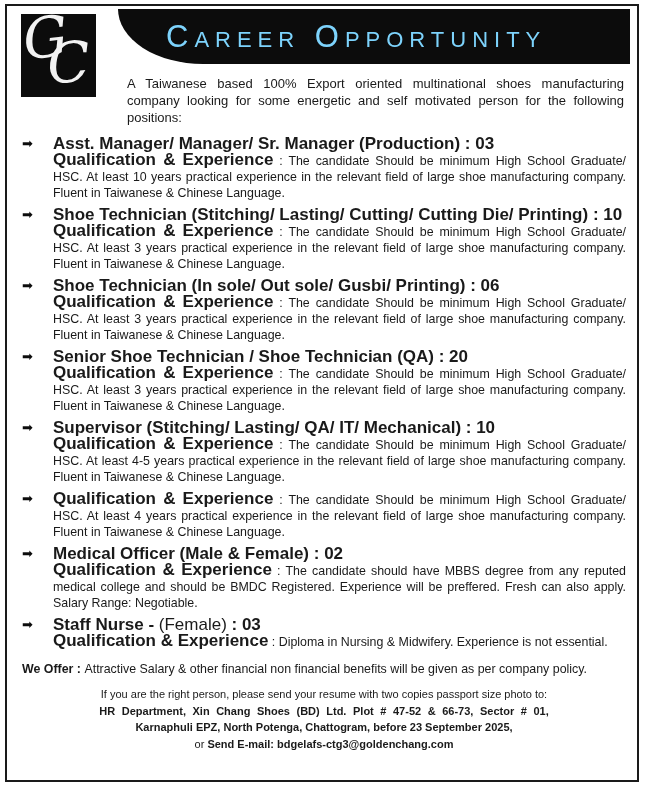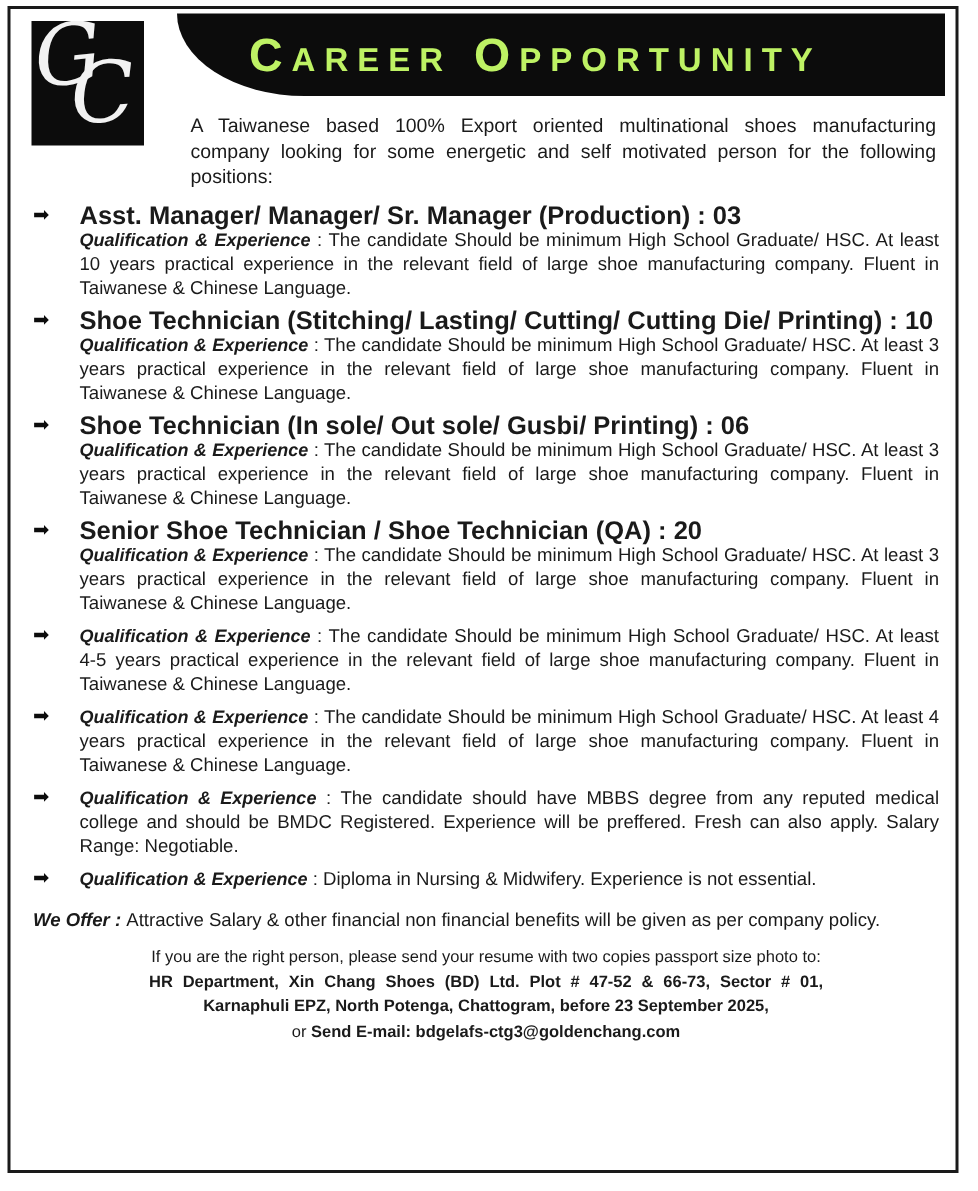--- a/index.html
+++ b/index.html
@@ -29,25 +29,25 @@
   }
   .logo .g1{position:absolute;left:2px;top:-9px;font-size:56px;transform:rotate(-6deg);}
   .logo .g2{position:absolute;left:26px;top:16px;font-size:56px;transform:rotate(-4deg);}
   .banner{
     margin-left:104px;height:55px;background:#0c0c0c;
     border-bottom-left-radius:85px 55px;
     display:flex;align-items:center;
     padding-left:48px;
   }
   .banner-title{
-    color:#bef264;
+    color:#7dd3fc;
     font-variant:small-caps;
     font-size:31px;
     letter-spacing:6px;
-    font-weight:700;
+    font-weight:400;
     white-space:nowrap;
   }
   .intro{
     margin:11px 6px 0 113px;
     text-align:justify;
     font-size:13px;line-height:17px;
   }
 
   
   .positions{padding:1px 4px 0 8px;}
@@ -55,28 +55,28 @@
   .arrow{
     width:31px;flex-shrink:0;
     font-family:"DejaVu Sans",sans-serif;
     font-size:13px;line-height:16px;
     color:#0c0c0c;
   }
   .pos-body{flex:1;font-size:12.4px;line-height:16px;}
   .pos-title{font-weight:bold;font-size:17px;}
   .pos-title .normal{font-weight:normal;}
   .pos-desc{text-align:justify;}
-  .pos-desc b{font-size:12px;font-style:italic;}
+  .pos-desc b{font-size:17px;}
 
   
   .we-offer{
     margin:11px 4px 0 8px;
     font-size:12.4px;line-height:16px;text-align:justify;
   }
-  .we-offer .wo-label{font-weight:bold;font-style:italic;}
+  .we-offer .wo-label{font-weight:bold;}
   .contact{
     margin:9px 4px 0 8px;
     font-size:11px;line-height:16.5px;text-align:center;
   }
   .contact .spread{word-spacing:3.5px;}
 </style>
 </head>
 <body>
 
 <div class="page">
@@ -124,41 +124,44 @@
           <span class="arrow">➡</span>
           <div class="pos-body">
             <div class="pos-title">Senior Shoe Technician / Shoe Technician (QA) : 20</div>
             <div class="pos-desc"><b>Qualification &amp; Experience</b><span> : The candidate Should be minimum High School Graduate/ HSC. At least 3 years practical experience in the relevant field of large shoe manufacturing company. Fluent in Taiwanese &amp; Chinese Language.</span></div>
           </div>
         </div>
 
         <div class="position">
           <span class="arrow">➡</span>
           <div class="pos-body">
+            <div class="pos-title">Supervisor (Stitching/ Lasting/ QA/ IT/ Mechanical) : 10</div>
             <div class="pos-desc"><b>Qualification &amp; Experience</b><span> : The candidate Should be minimum High School Graduate/ HSC. At least 4-5 years practical experience in the relevant field of large shoe manufacturing company. Fluent in Taiwanese &amp; Chinese Language.</span></div>
           </div>
         </div>
 
         <div class="position">
           <span class="arrow">➡</span>
           <div class="pos-body">
             <div class="pos-desc"><b>Qualification &amp; Experience</b><span> : The candidate Should be minimum High School Graduate/ HSC. At least 4 years practical experience in the relevant field of large shoe manufacturing company. Fluent in Taiwanese &amp; Chinese Language.</span></div>
           </div>
         </div>
 
         <div class="position">
           <span class="arrow">➡</span>
           <div class="pos-body">
+            <div class="pos-title">Medical Officer (Male &amp; Female) : 02</div>
             <div class="pos-desc"><b>Qualification &amp; Experience</b><span> : The candidate should have MBBS degree from any reputed medical college and should be BMDC Registered. Experience will be preffered. Fresh can also apply. Salary Range: Negotiable.</span></div>
           </div>
         </div>
 
         <div class="position">
           <span class="arrow">➡</span>
           <div class="pos-body">
+            <div class="pos-title"><span>Staff Nurse - </span><span class="normal">(Female)</span><span> : 03</span></div>
             <div class="pos-desc"><b>Qualification &amp; Experience</b><span> : Diploma in Nursing &amp; Midwifery. Experience is not essential.</span></div>
           </div>
         </div>
 
       </div>
 
       <p class="we-offer"><span class="wo-label">We Offer : </span><span>Attractive Salary &amp; other financial non financial benefits will be given as per company policy.</span></p>
 
       <p class="contact">
         <span>If you are the right person, please send your resume with two copies passport size photo to:</span><br>

